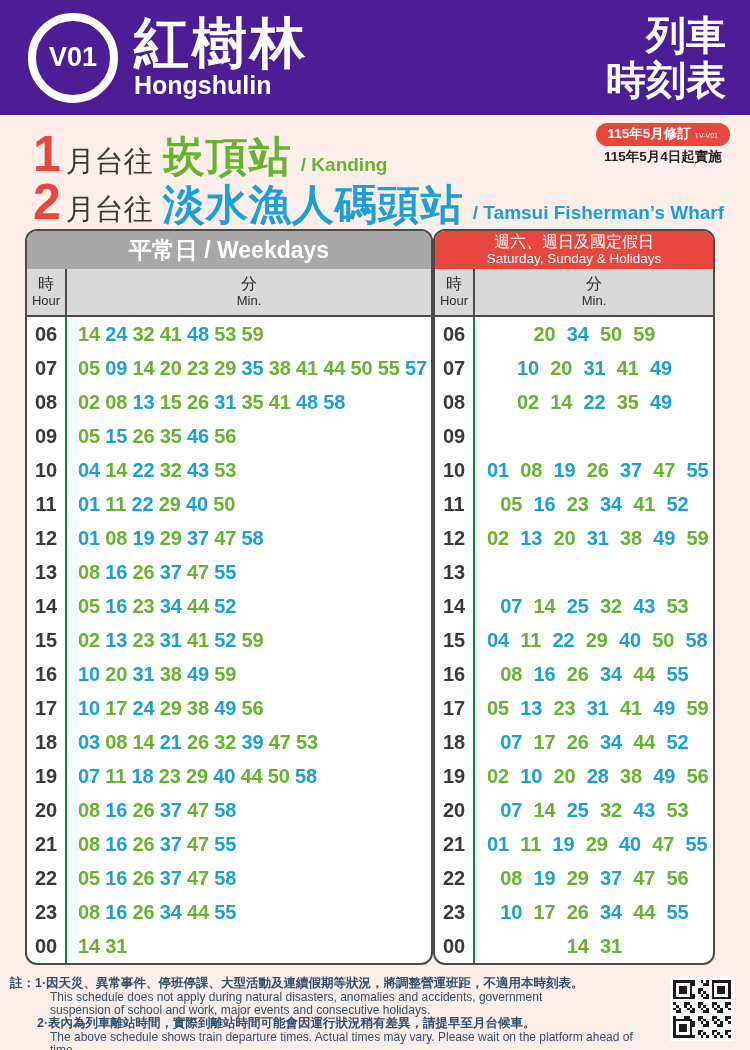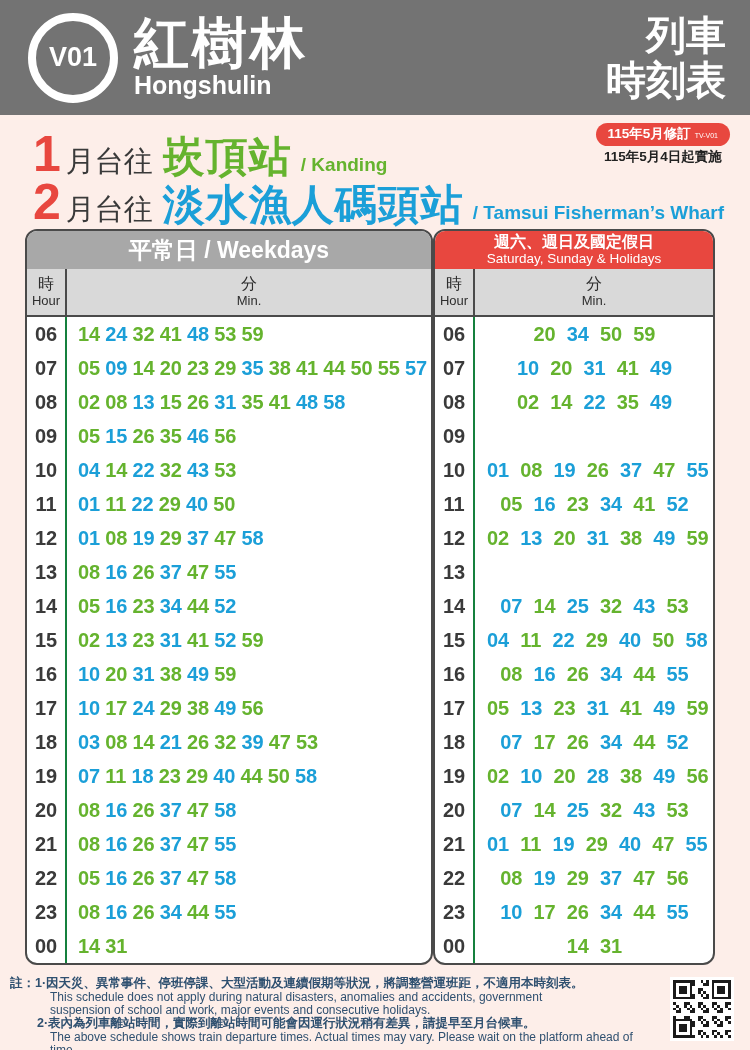--- a/index.html
+++ b/index.html
@@ -1,21 +1,21 @@
 <!DOCTYPE html>
 <html><head>
 <meta charset="utf-8">
 <title>V01 Timetable</title>
 <style>
   html,body{margin:0;padding:0;}
   body{width:750px;height:1050px;position:relative;background:#fdeee9;
        font-family:"Liberation Sans","DejaVu Sans",sans-serif;overflow:hidden;}
 
   
-  .header{height:115px;background:#737373;display:flex;align-items:center;}
+  .header{height:115px;background:#4c1d95;display:flex;align-items:center;}
   .badge-circle{width:74px;height:74px;border:8px solid #fff;border-radius:50%;
        margin-left:28px;display:flex;align-items:center;justify-content:center;flex:none;}
   .badge-circle span{color:#fff;font-weight:bold;font-size:27px;letter-spacing:0;}
   .station{margin-left:16px;color:#fff;}
   .station-zh{font-size:55px;font-weight:bold;line-height:1.0;letter-spacing:3px;}
   .station-en{font-size:25px;font-weight:bold;line-height:1.15;}
   .header-title{margin-left:auto;margin-right:24px;color:#fff;text-align:right;
        font-size:40px;font-weight:bold;line-height:1.12;}
 
   
@@ -36,21 +36,21 @@
   .pl-blue  .p-dest,.pl-blue  .p-en{color:#1b9fd8;}
 
   
   .tables{display:flex;margin:8px 0 0 25px;}
   .table{background:#fff;border:2px solid #4a4a4a;border-radius:12px;overflow:hidden;flex:none;}
   .table.weekday{width:404px;}
   .table.weekend{width:278px;}
   .t-title{height:38px;display:flex;flex-direction:column;align-items:center;
        justify-content:center;color:#fff;}
   .t-title.one-line{font-size:23px;font-weight:bold;flex-direction:row;}
-  .tt-zh{font-size:16px;font-weight:bold;line-height:1.18;}
+  .tt-zh{font-size:16px;font-weight:normal;line-height:1.18;}
   .tt-en{font-size:13.5px;line-height:1.1;}
   .t-sub{height:46px;display:flex;background:#d9d9d9;border-bottom:2px solid #4a4a4a;color:#2e2e2e;}
   .sub-hour{width:38px;border-right:2px solid #4a4a4a;display:flex;flex-direction:column;
        align-items:center;justify-content:center;line-height:1.15;flex:none;}
   .sub-min{flex:1;display:flex;flex-direction:column;align-items:center;justify-content:center;line-height:1.15;}
   .sub-zh{font-size:16px;}
   .sub-en{font-size:13px;}
   .t-row{height:34px;display:flex;}
   .t-row .hour{width:38px;border-right:2px solid #15803d;text-align:center;line-height:34px;
        font-size:20px;font-weight:bold;color:#3a3a3a;flex:none;}

